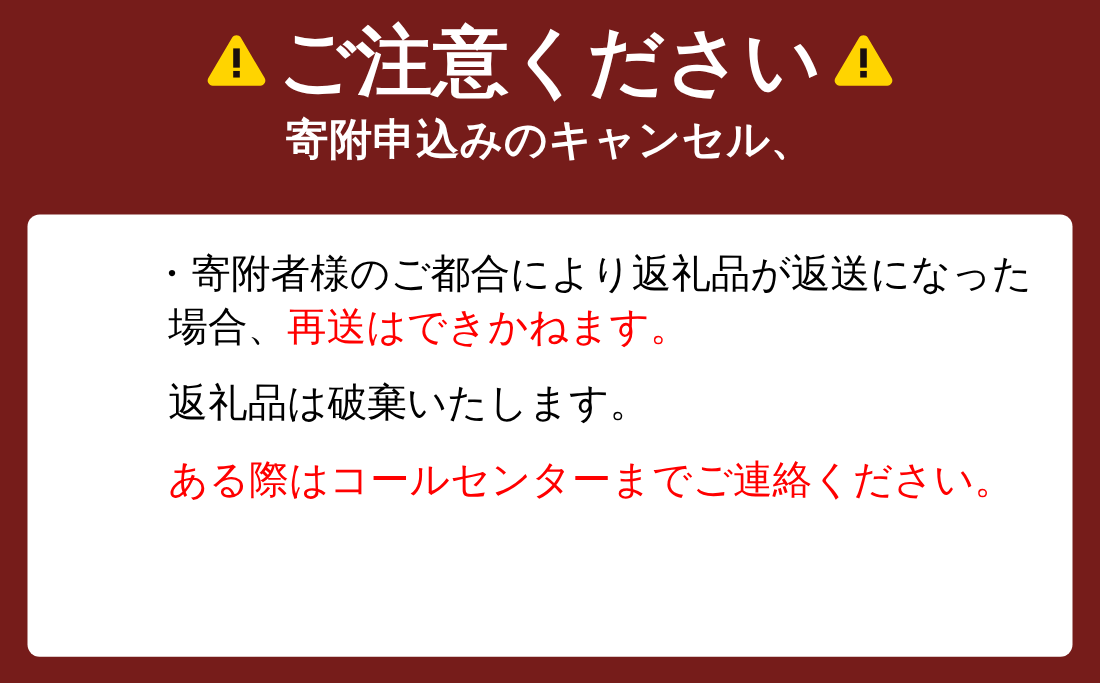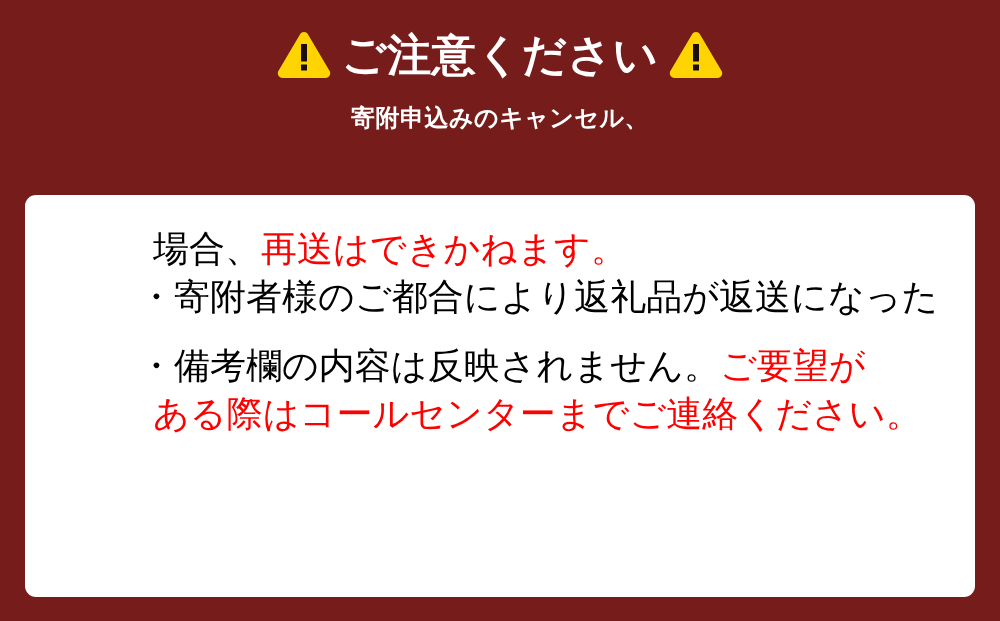--- a/index.html
+++ b/index.html
@@ -43,31 +43,31 @@
   }
 
   .warn-icon {
     display: block;
     width: 56px;
     height: 50px;
     flex: 0 0 auto;
   }
 
   .headline-text {
-    font-size: 44px;
+    font-size: 69px;
     line-height: 1;
     font-weight: 700;
     color: #ffffff;
     letter-spacing: 0.5px;
     white-space: nowrap;
   }
 
   .subhead {
     margin-top: 10px;
-    font-size: 24px;
+    font-size: 39px;
     line-height: 1.35;
     font-weight: 700;
     color: #ffffff;
     letter-spacing: 0.5px;
   }
   .subhead .sub-line {
     display: block;
     white-space: nowrap;
   }
 
@@ -149,29 +149,29 @@
       <span class="sub-line">寄附申込みのキャンセル、</span>
     </div>
 
   </div>
 
   <div class="notice-card">
 
     <ul class="notice-list">
 
       <li class="notice-item">
+        <span class="notice-line"><span class="bullet-mark">・</span><span>寄附者様のご都合により返礼品が返送になった</span></span>
         <span class="notice-line indent"><span>場合、</span><span class="em-red">再送はできかねます。</span></span>
-        <span class="notice-line"><span class="bullet-mark">・</span><span>寄附者様のご都合により返礼品が返送になった</span></span>
       </li>
 
       <li class="notice-item">
+        <span class="notice-line indent"><span>返礼品は破棄いたします。</span><span class="em-red"></span></span>
       </li>
 
       <li class="notice-item">
-        <span class="notice-line"><span class="bullet-mark">・</span><span>備考欄の内容は反映されません。</span><span class="em-red">ご要望が</span></span>
         <span class="notice-line indent"><span class="em-red">ある際はコールセンターまでご連絡ください。</span></span>
       </li>
 
     </ul>
 
   </div>
 
 </div>
 
 </body></html>

